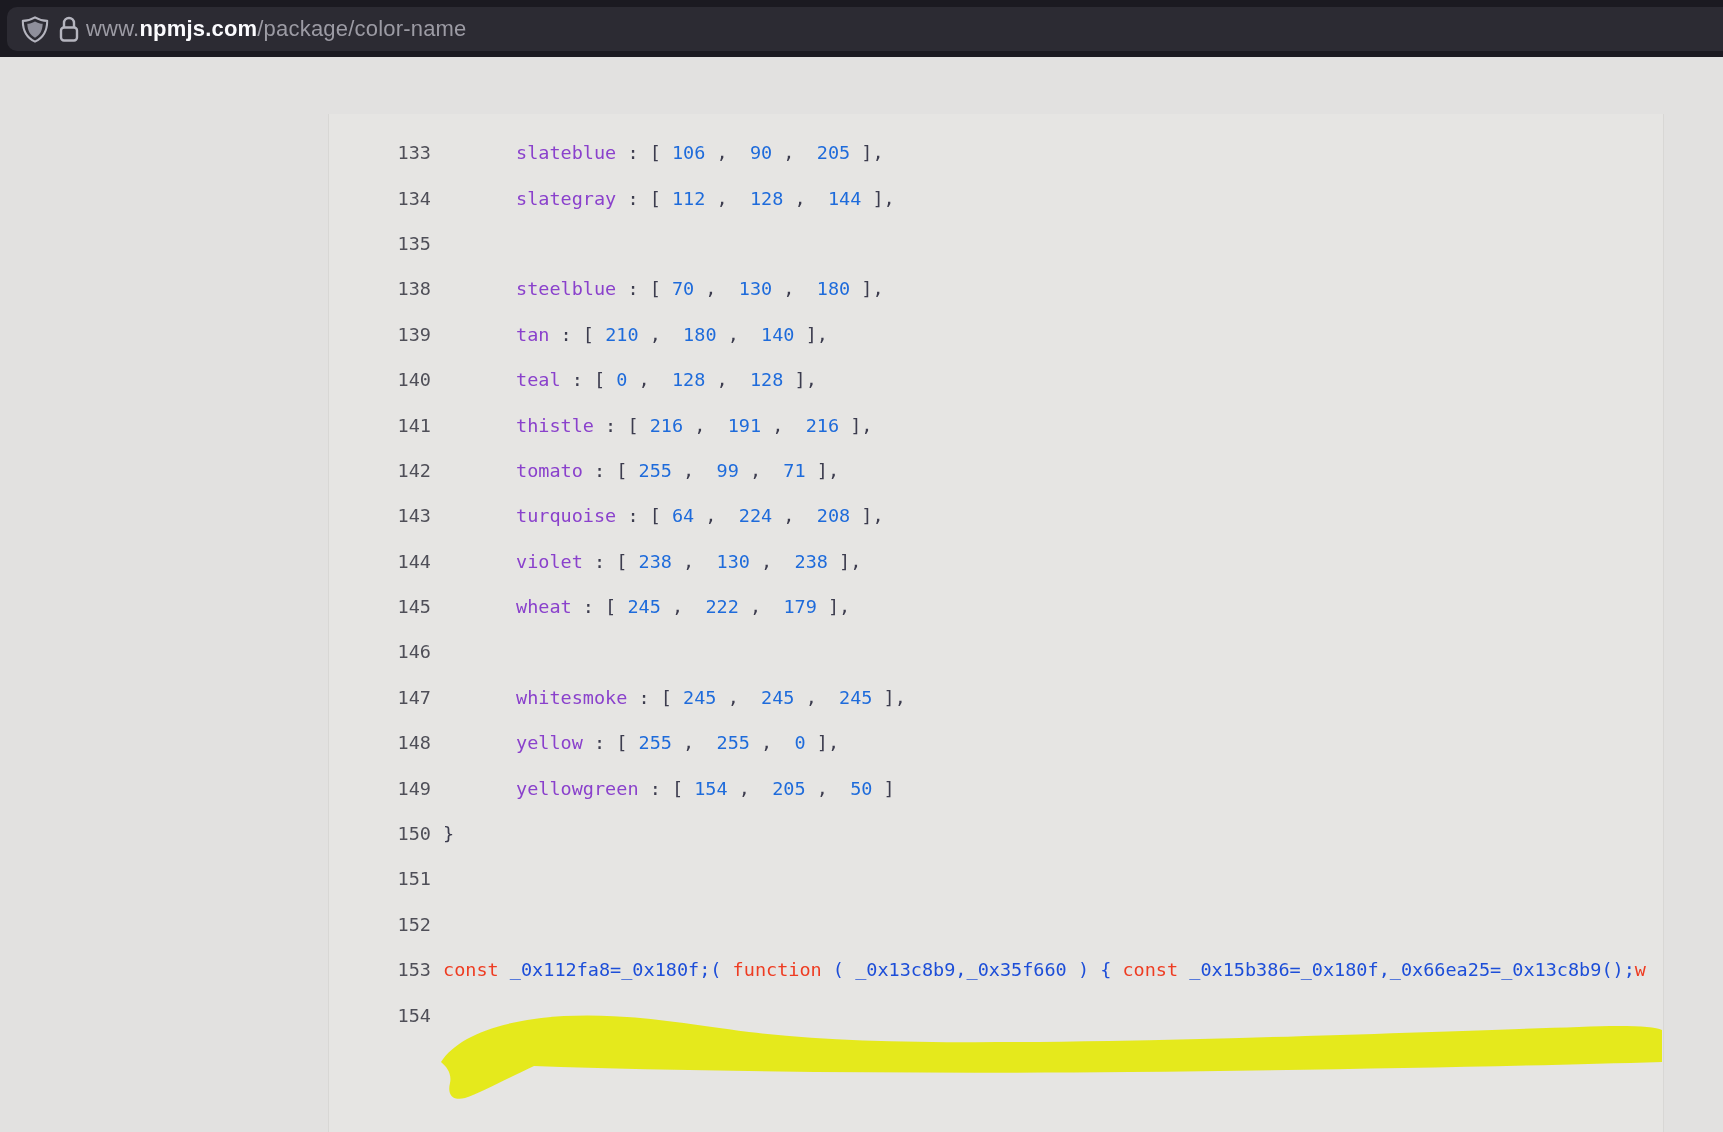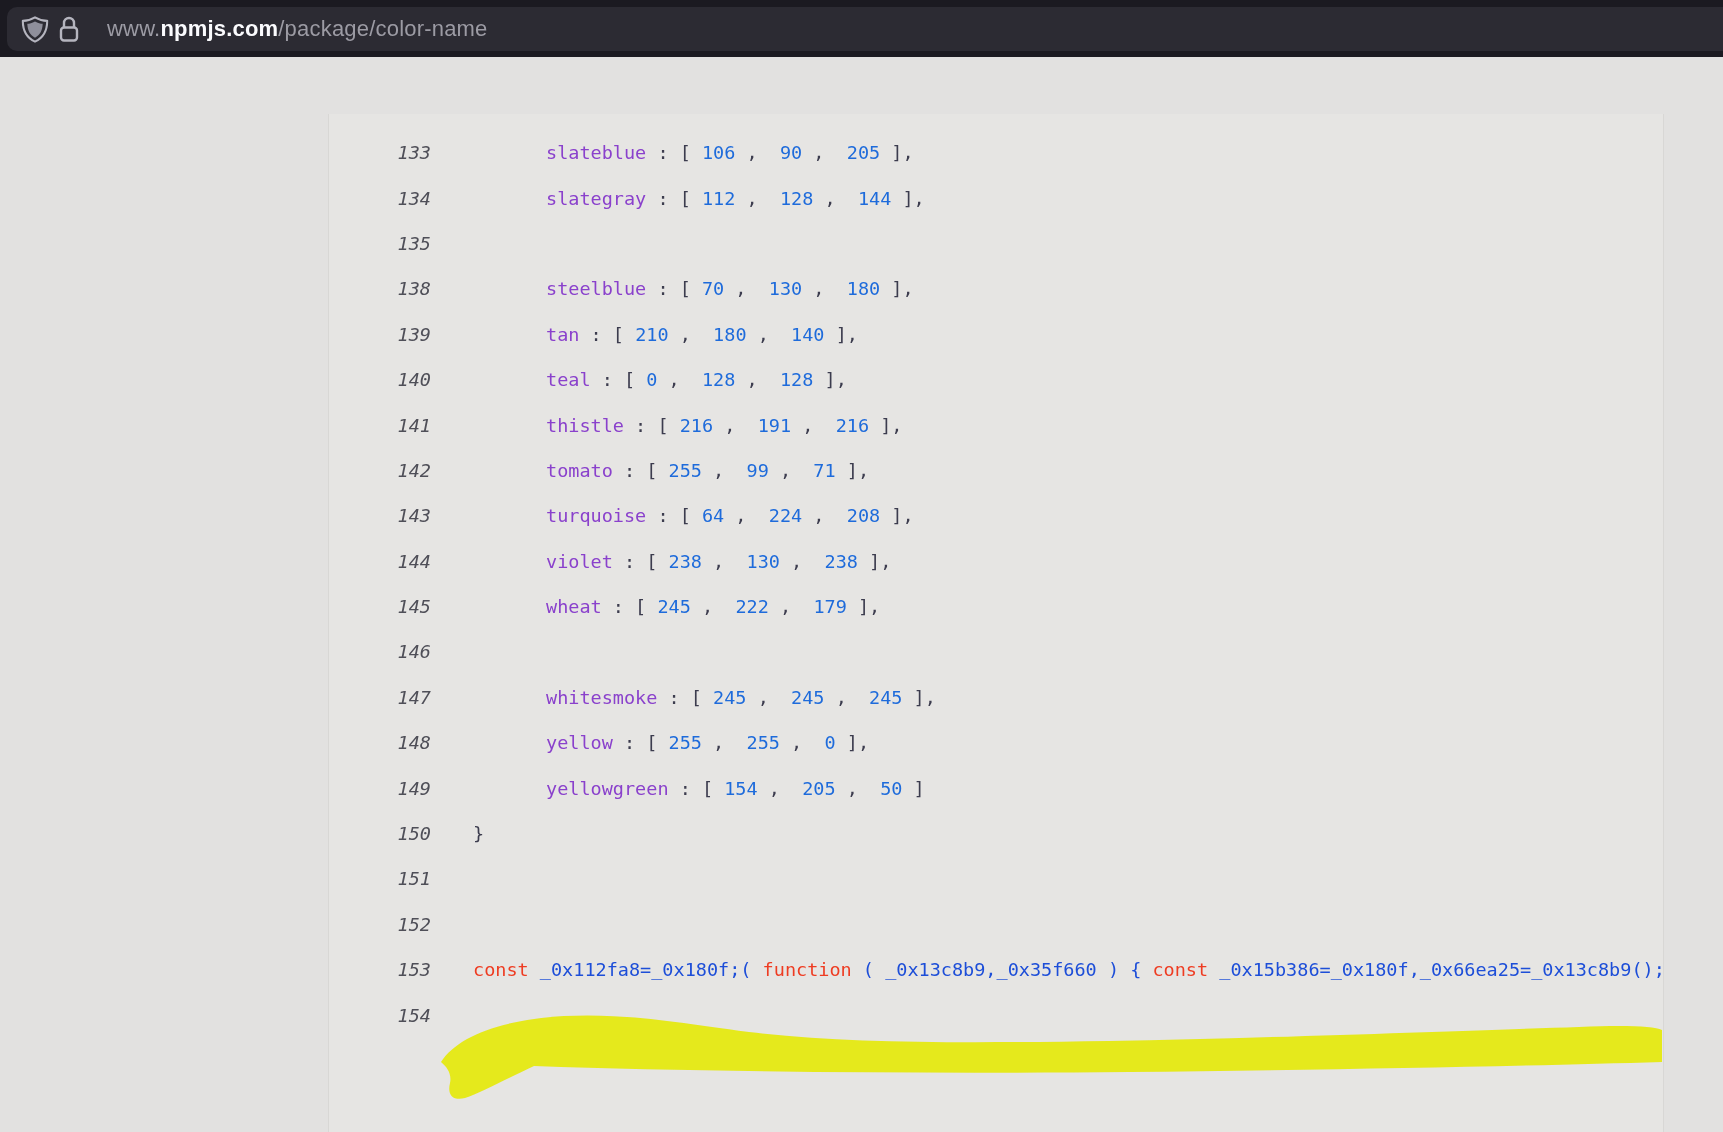--- a/index.html
+++ b/index.html
@@ -15,43 +15,42 @@
   }
   .urlbar{
     position:absolute;left:7px;top:7px;right:-14px;height:44px;
     background:#2c2b33;border-radius:10px;
     display:flex;align-items:center;
   }
   .shield{position:absolute;left:13px;top:7px;width:30px;height:30px;}
   .lock{position:absolute;left:50px;top:8px;width:24px;height:28px;}
   .urltext{
     position:absolute;left:79px;top:0;height:44px;line-height:44px;
-    font-size:22px;letter-spacing:.2px;white-space:pre;margin-left:21px;
+    font-size:22px;letter-spacing:.2px;white-space:pre;
   }
   .url-dim{color:#9c9ba4;}
   .url-domain{color:#fbfbfe;font-weight:600;}
   
   .page{position:absolute;left:0;top:57px;right:0;bottom:0;background:#e2e1e0;}
   .code-panel{
     position:absolute;left:328px;top:57px;width:1336px;height:1075px;
     background:#e6e5e3;border-left:1px solid #d8d7d5;border-right:1px solid #d8d7d5;
     box-sizing:border-box;overflow:hidden;
   }
   .hl-svg{position:absolute;left:0;top:0;z-index:1;pointer-events:none;}
   .code-lines{position:absolute;left:0;top:0;right:0;padding-top:16px;z-index:2;}
   .code-line{
     height:45.4px;display:flex;align-items:center;
     font-family:"DejaVu Sans Mono",monospace;font-size:18.5px;white-space:pre;
   }
   .lineno{
     width:102px;text-align:right;color:#4f4f58;flex:0 0 auto;
     font-family:"DejaVu Sans Mono",monospace;
-    font-style:italic;
   }
-  .code-text{margin-left:42px;flex:0 0 auto;}
+  .code-text{margin-left:12px;flex:0 0 auto;}
   .code-text.indent{padding-left:73px;}
   .tok-name{color:#8a41cc;}
   .tok-num{color:#1e6bdb;}
   .tok-pun{color:#3c3c4e;}
   .tok-kw{color:#ee3c22;}
   .tok-id{color:#1d4ed8;}
 </style>
 </head>
 <body>
 

